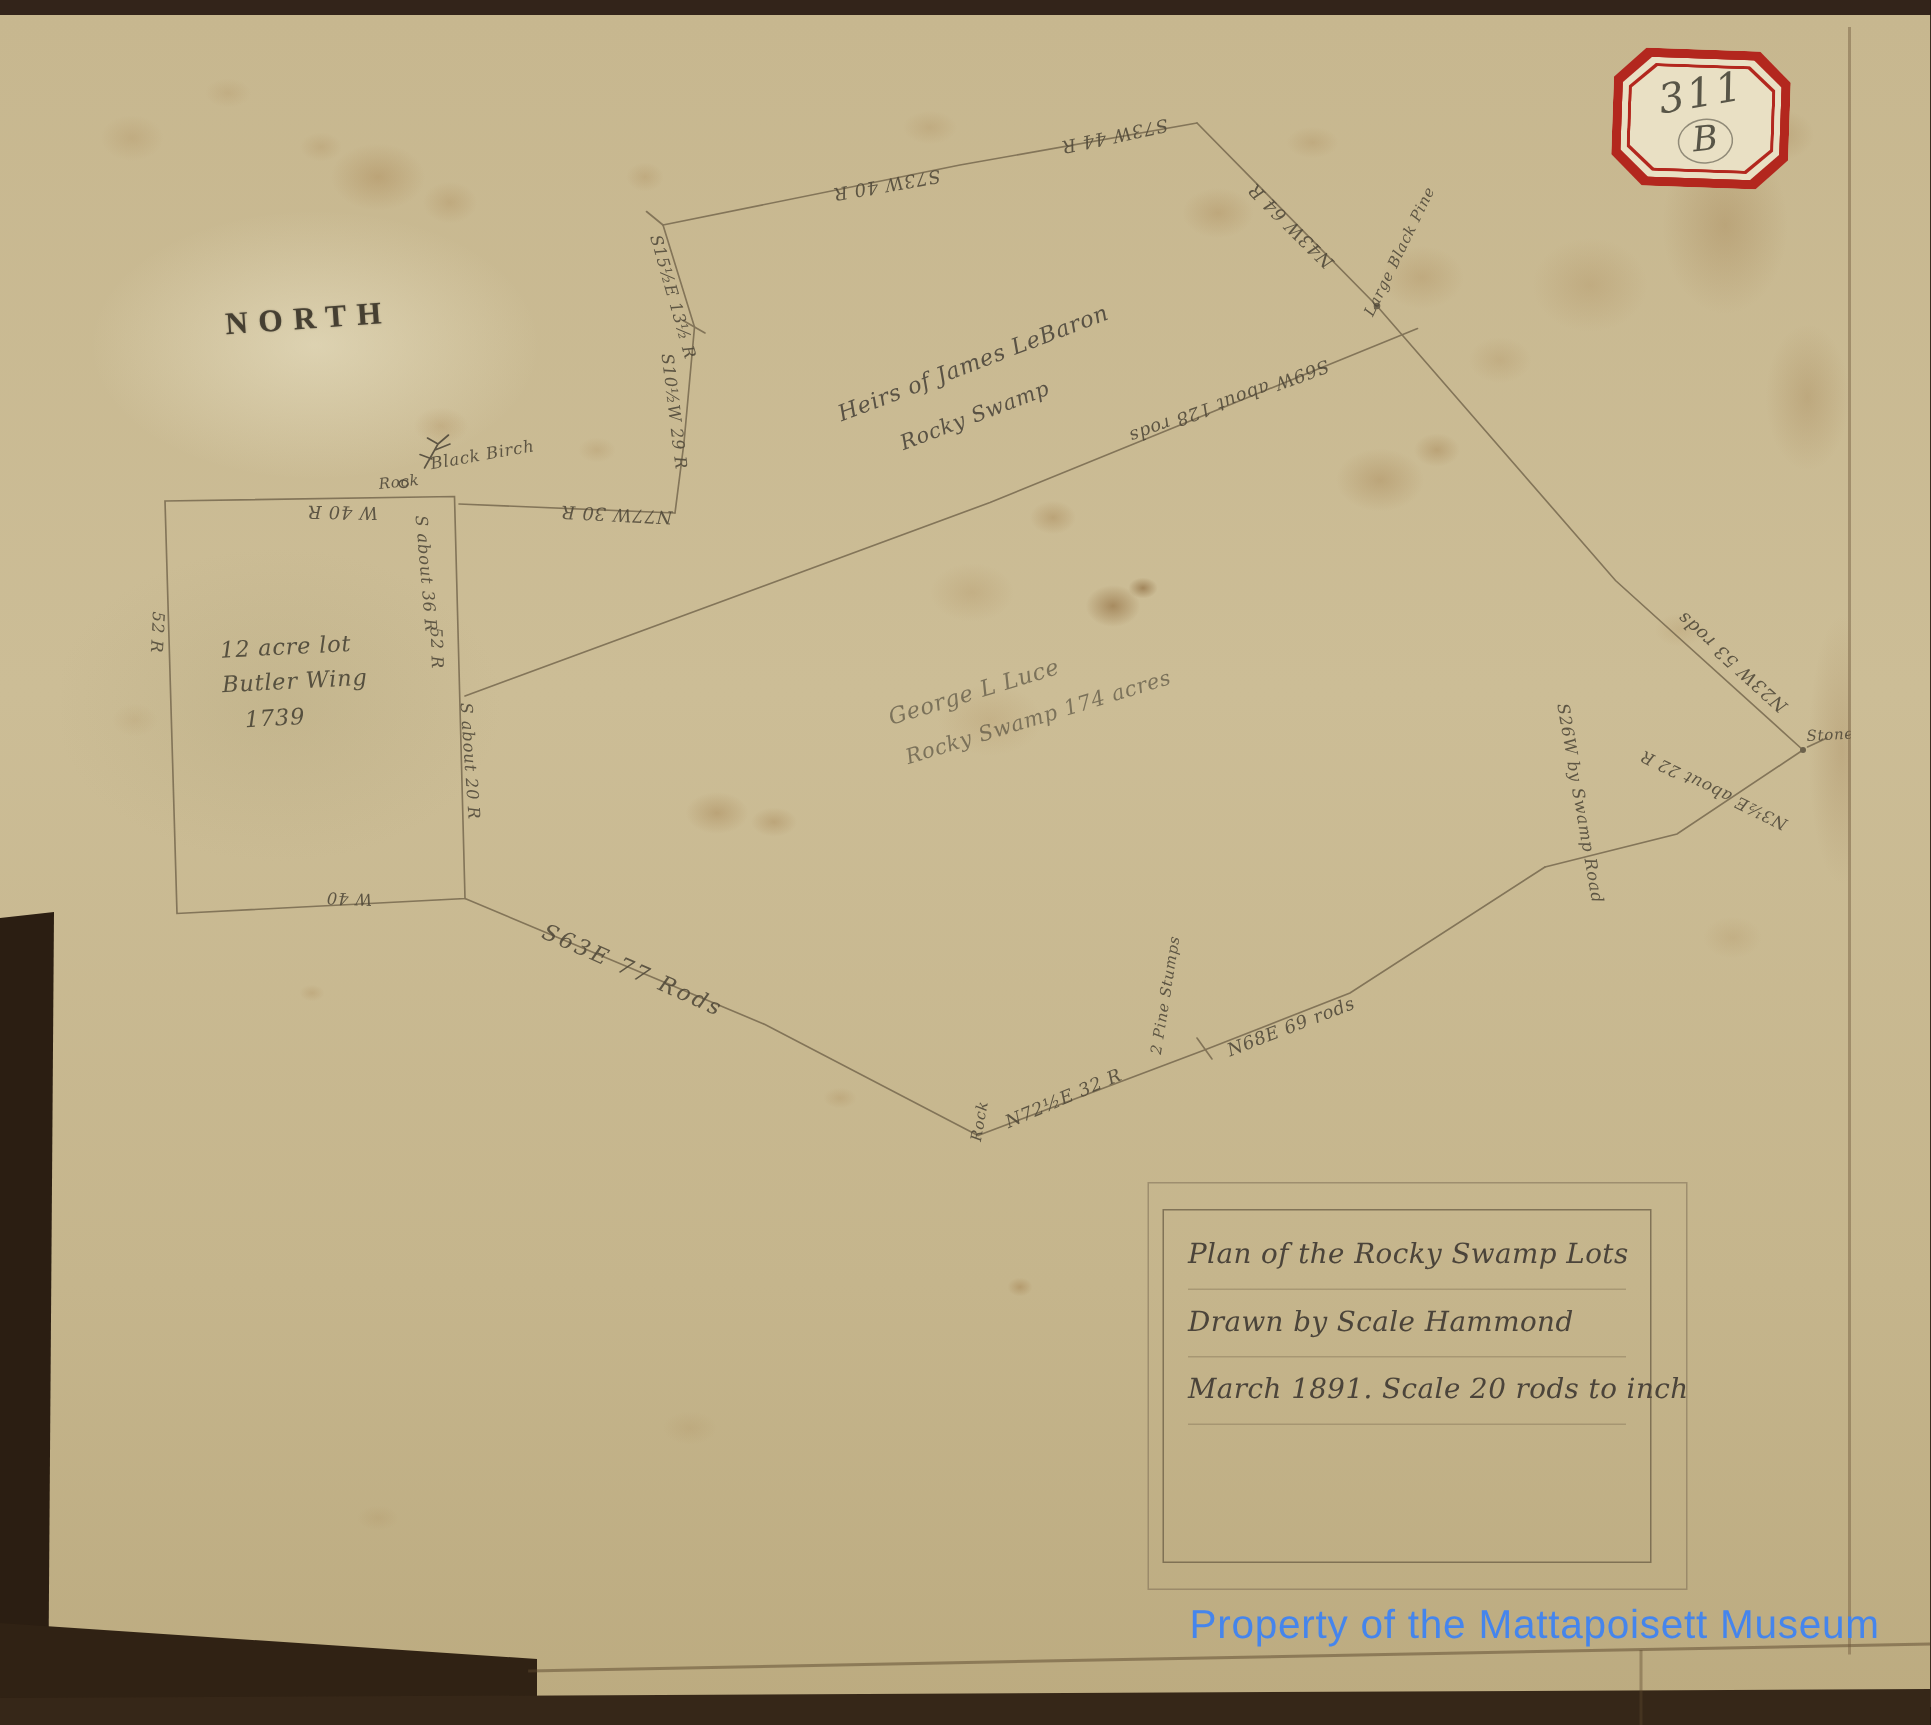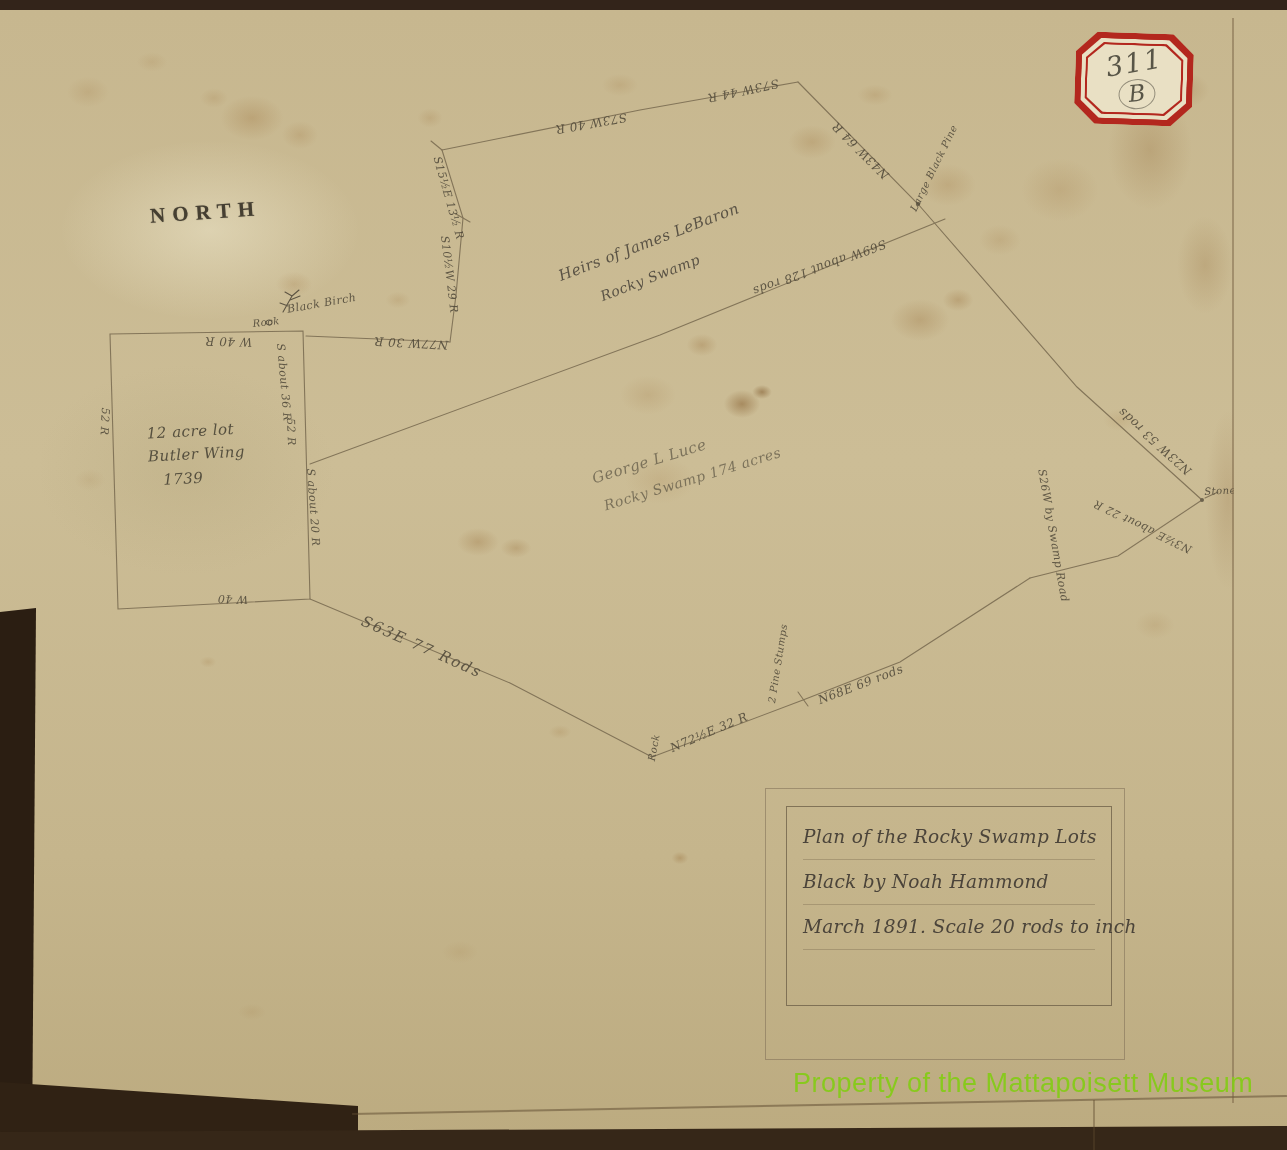--- a/index.html
+++ b/index.html
@@ -56,21 +56,21 @@
   .sz14{font-size:14px;} .sz15{font-size:15px;}
   #north-label{position:absolute;left:150px;top:200px;transform:rotate(-4deg);
        font-family:"Liberation Serif",serif;font-weight:bold;font-size:21px;
        letter-spacing:7px;color:rgba(58,52,40,.85);text-shadow:0 0 1px rgba(58,52,40,.5);}
   
   #butler{position:absolute;left:148px;top:420px;transform:rotate(-3deg);
        font-style:italic;color:#56503f;font-size:15px;line-height:1.55;letter-spacing:.5px;}
   
   #titlebox-outer{position:absolute;left:765px;top:788px;width:358px;height:270px;
        border:1px solid rgba(125,110,85,.55);}
-  #titlebox-inner{position:absolute;left:20px;top:17px;width:326px;height:200px;
+  #titlebox-inner{position:absolute;left:9px;top:17px;width:326px;height:236px;
        border:1px solid rgba(100,87,64,.7);padding:8px 16px 0 16px;box-sizing:border-box;}
   .title-line{height:44px;line-height:44px;border-bottom:1px solid rgba(120,105,80,.38);
        font-style:italic;font-size:18.5px;color:#4b443a;white-space:nowrap;letter-spacing:.3px;}
   .title-line:nth-child(5){text-align:left;font-size:22px;}
   
   #stamp{position:absolute;left:1075px;top:33px;width:118px;height:92px;transform:rotate(2deg);}
   .oct{position:absolute;clip-path:polygon(18% 0,82% 0,100% 22%,100% 78%,82% 100%,18% 100%,0 78%,0 22%);}
   #stamp-l1{inset:0;background:#b3271e;}
   #stamp-l2{inset:6px;background:#e9e0c4;}
   #stamp-l3{inset:10px;background:#b3271e;}
@@ -85,21 +85,21 @@
   #edge-left{clip-path:polygon(0 612px,36px 608px,32px 1150px,0 1150px);background:#2b1e12;}
   #edge-bottomleft{clip-path:polygon(0 1082px,358px 1106px,358px 1150px,0 1150px);background:#302214;}
   #edge-bottom{clip-path:polygon(0 1132px,1287px 1126px,1287px 1150px,0 1150px);background:#362718;}
   #crease-bottom{position:absolute;left:352px;top:1104px;width:935px;height:2px;
        background:rgba(92,72,46,.5);transform:rotate(-1.1deg);}
   #crease-right{position:absolute;left:1232px;top:18px;width:2px;height:1085px;
        background:rgba(112,92,62,.45);}
   #crease-right2{position:absolute;left:1093px;top:1100px;width:2px;height:50px;
        background:rgba(92,72,46,.4);}
   #watermark{position:absolute;left:793px;top:1068px;font-family:"Liberation Sans",sans-serif;
-       font-size:27px;color:#84cc16;opacity:.92;letter-spacing:.5px;white-space:nowrap;}
+       font-size:27px;color:#3b82f6;opacity:.92;letter-spacing:.5px;white-space:nowrap;}
 </style>
 </head>
 <body>
 
 <div id="photo">
   <div id="album"></div>
 
   <div id="sheet">
     <div id="stains"></div>
 
@@ -158,21 +158,21 @@
       <div>12 acre lot</div>
       <div>Butler Wing</div>
       <div style="padding-left:14px">1739</div>
     </div>
 
     <div id="north-label">NORTH</div>
 
     <div id="titlebox-outer">
       <div id="titlebox-inner">
         <div class="title-line">Plan of the Rocky Swamp Lots</div>
-        <div class="title-line">Black by Noah Hammond</div>
+        <div class="title-line">Drawn by Scale Hammond</div>
         <div class="title-line">March 1891.  Scale 20 rods to inch</div>
       </div>
     </div>
 
     <div id="stamp">
       <div class="oct" id="stamp-l1"></div>
       <div class="oct" id="stamp-l2"></div>
       <div class="oct" id="stamp-l3"></div>
       <div class="oct" id="stamp-l4"></div>
       <div id="stamp-num">311</div>

